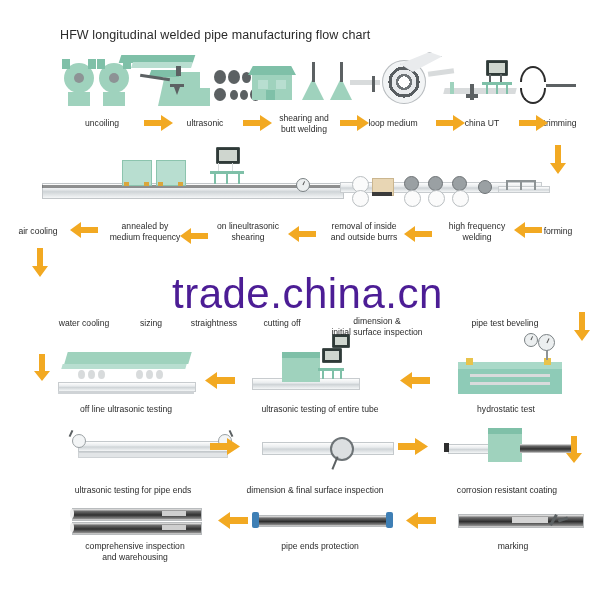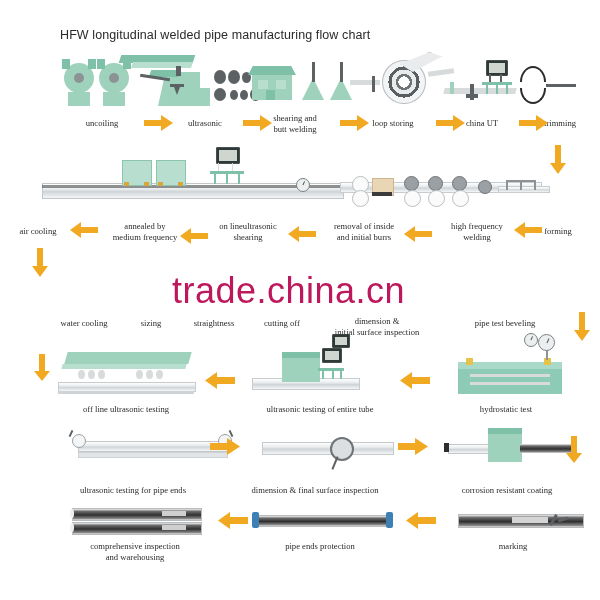--- a/index.html
+++ b/index.html
@@ -14,30 +14,29 @@
 
   
   .title{
     position:absolute;left:60px;top:28px;
     font-size:12.5px;color:#2a2a2a;letter-spacing:.1px;white-space:nowrap;
   }
 
   
   .watermark{
     position:absolute;left:172px;top:270px;
-    font-size:36px;color:#be185d;letter-spacing:.5px;
+    font-size:42px;color:#4c1d95;letter-spacing:.5px;
     white-space:nowrap;pointer-events:none;user-select:none;
   }
 
   
   .lbl{
     position:absolute;font-size:8.6px;color:#2b2b2b;
     text-align:center;line-height:1.25;white-space:pre-line;
     transform:translateX(-50%);
-    font-family:Liberation Serif, serif;
   }
 
   
   .arw{position:absolute;width:0;height:0;}
   .arw svg{display:block;overflow:visible;}
 
   
   .sh{position:absolute;}
   .mint{background:#9fd2bd;}
   .mint2{background:#b8ded0;}
@@ -289,33 +288,33 @@
 
   <div>
     <div class="sh darkpipe" style="left:458px;top:514px;width:124px;height:12px;border:1px solid #b9bcbe;"></div>
     <div class="sh" style="left:512px;top:517px;width:36px;height:6px;background:#d5d5d5;"></div>
     <div class="sh gryd" style="left:552px;top:514px;width:3px;height:12px;transform:rotate(30deg);"></div>
     <div class="sh gryd" style="left:558px;top:518px;width:10px;height:3px;transform:rotate(-20deg);"></div>
   </div>
 
   <div class="lbl" style="left:102px;top:118px;width:70px;">uncoiling</div>
   <div class="lbl" style="left:205px;top:118px;width:70px;">ultrasonic</div>
-  <div class="lbl" style="left:295px;top:113px;width:78px;">shearing and
+  <div class="lbl" style="left:304px;top:113px;width:78px;">shearing and
 butt welding</div>
-  <div class="lbl" style="left:393px;top:118px;width:76px;">loop storing</div>
+  <div class="lbl" style="left:393px;top:118px;width:76px;">loop medium</div>
   <div class="lbl" style="left:482px;top:118px;width:60px;">china UT</div>
   <div class="lbl" style="left:560px;top:118px;width:70px;">trimming</div>
 
   <div class="lbl" style="left:38px;top:226px;width:70px;">air cooling</div>
   <div class="lbl" style="left:145px;top:221px;width:92px;">annealed by
 medium frequency</div>
   <div class="lbl" style="left:248px;top:221px;width:88px;">on lineultrasonic
 shearing</div>
   <div class="lbl" style="left:364px;top:221px;width:96px;">removal of inside
-and initial burrs</div>
+and outside burrs</div>
   <div class="lbl" style="left:477px;top:221px;width:82px;">high frequency
 welding</div>
   <div class="lbl" style="left:558px;top:226px;width:60px;">forming</div>
 
   <div class="lbl" style="left:84px;top:318px;width:76px;">water cooling</div>
   <div class="lbl" style="left:151px;top:318px;width:50px;">sizing</div>
   <div class="lbl" style="left:214px;top:318px;width:70px;">straightness</div>
   <div class="lbl" style="left:282px;top:318px;width:58px;">cutting off</div>
   <div class="lbl" style="left:377px;top:316px;width:118px;">dimension &amp;
 initial surface inspection</div>

